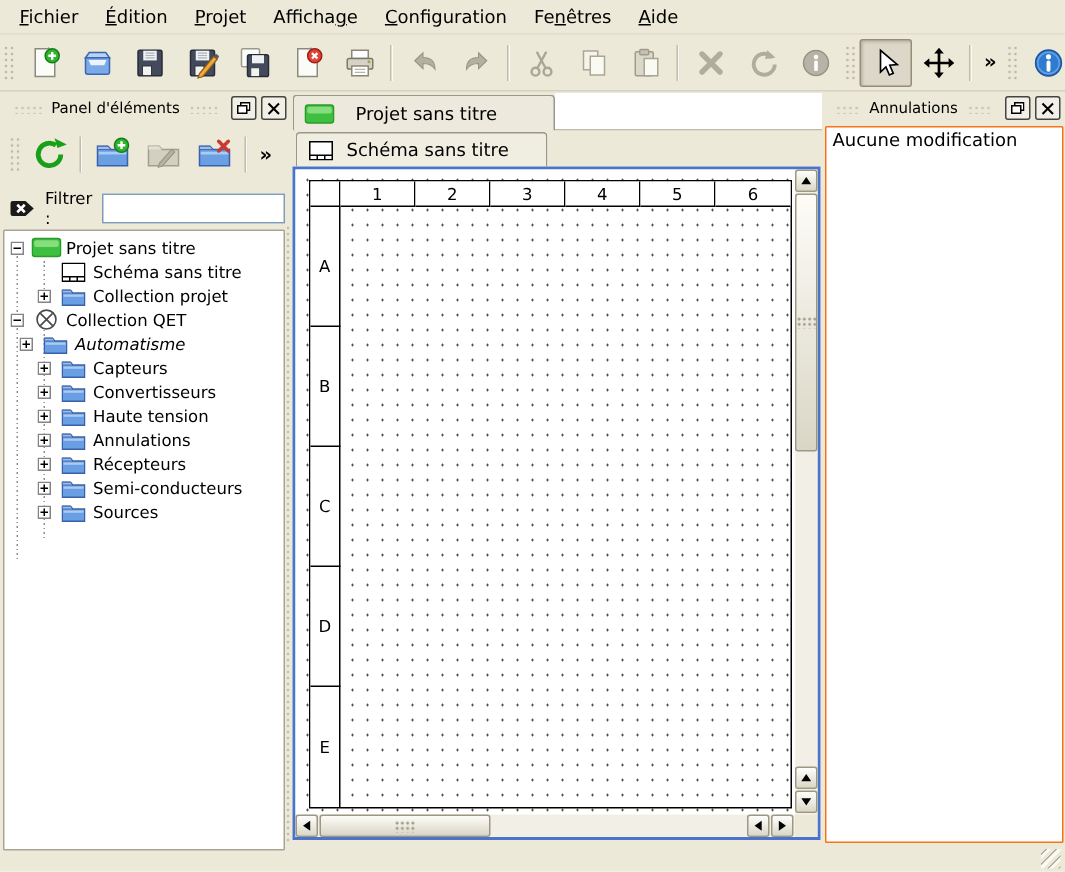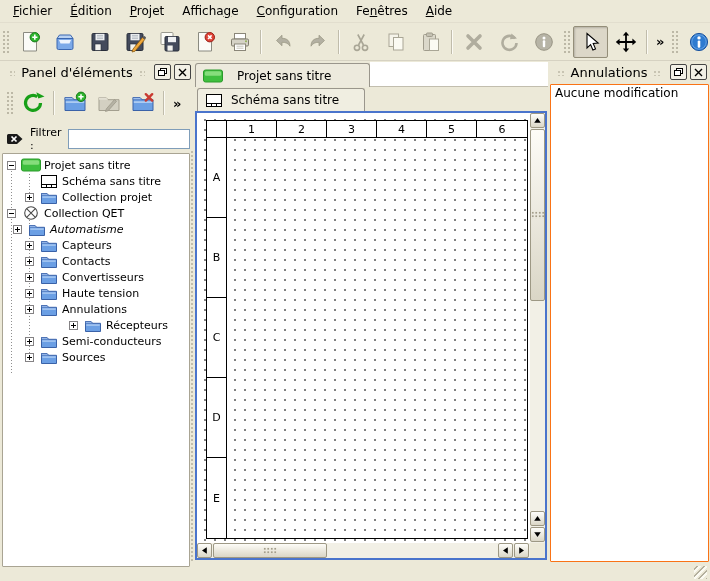--- a/index.html
+++ b/index.html
@@ -20,21 +20,21 @@
          background-image:radial-gradient(circle,#bcb8a6 0.8px,transparent 1.1px);
          background-size:4px 4px;}
   .tbtn{width:33px;height:30px;display:flex;align-items:center;justify-content:center;
         border:1px solid transparent;border-radius:2px;}
   .tbtn.pressed{background:#dcd7c8;border-color:#948e79;box-shadow:inset 1px 1px 2px rgba(0,0,0,.18);}
   .tsep{width:1px;height:24px;background:#c0bcab;border-right:1px solid #fbfaf4;margin:0 3px;}
   .chev{font-weight:bold;font-size:13px;padding:0 5px;}
   .ticon{display:flex;align-items:center;justify-content:center;}
 
   
-  .dock-title{position:absolute;display:flex;align-items:center;font-size:13px;height:16px;}
+  .dock-title{position:absolute;display:flex;align-items:center;font-size:10px;height:16px;}
   .dock-grip{flex:1;height:7px;margin:0 6px;
              background-image:radial-gradient(circle,#c8c4b2 0.8px,transparent 1.1px);
              background-size:4px 4px;background-position:0 1px;}
   .dock-btn{width:15px;height:14px;border:1px solid #444;border-radius:2px;background:#f2f0e6;
             display:flex;align-items:center;justify-content:center;margin-left:3px;}
 
   
   #panel-toolbar{position:absolute;left:2px;top:84px;width:190px;height:38px;display:flex;align-items:center;padding-left:2px;}
   #panel-toolbar .tbtn{width:32px;height:32px;}
   #panel-toolbar .chev{margin-left:auto;margin-right:8px;}
@@ -464,36 +464,20 @@
             <path d="M2 4.5h5M4.5 2v5" stroke="#000"></path>
           </svg>
         </span>
         <span class="ticon-tree">
           <svg width="16" height="13" viewBox="0 0 16 13">
             <path d="M.5 2.5h5.5l1.5 1.8h8v8.2H.5z" fill="#6b9fe4" stroke="#3a62a8"></path>
             <path d="M.5 2.5h5.5l1.5 1.8H.5z" fill="#9fc0ee" stroke="#3a62a8" stroke-width=".6"></path>
             <path d="M1.3 5.4h13.4v1.4H1.3z" fill="#b7d2f4" opacity=".85"></path>
           </svg>
         </span>
-        <span class="tlabel">Contacts</span>
-      </div>
-      <div class="trow" style="padding-left: 22px;">
-        <span class="texp">
-          <svg width="9" height="9" viewBox="0 0 9 9">
-            <rect x=".5" y=".5" width="8" height="8" fill="#fff" stroke="#848284"></rect>
-            <path d="M2 4.5h5M4.5 2v5" stroke="#000"></path>
-          </svg>
-        </span>
-        <span class="ticon-tree">
-          <svg width="16" height="13" viewBox="0 0 16 13">
-            <path d="M.5 2.5h5.5l1.5 1.8h8v8.2H.5z" fill="#6b9fe4" stroke="#3a62a8"></path>
-            <path d="M.5 2.5h5.5l1.5 1.8H.5z" fill="#9fc0ee" stroke="#3a62a8" stroke-width=".6"></path>
-            <path d="M1.3 5.4h13.4v1.4H1.3z" fill="#b7d2f4" opacity=".85"></path>
-          </svg>
-        </span>
         <span class="tlabel">Convertisseurs</span>
       </div>
       <div class="trow" style="padding-left: 22px;">
         <span class="texp">
           <svg width="9" height="9" viewBox="0 0 9 9">
             <rect x=".5" y=".5" width="8" height="8" fill="#fff" stroke="#848284"></rect>
             <path d="M2 4.5h5M4.5 2v5" stroke="#000"></path>
           </svg>
         </span>
         <span class="ticon-tree">
@@ -514,21 +498,21 @@
         </span>
         <span class="ticon-tree">
           <svg width="16" height="13" viewBox="0 0 16 13">
             <path d="M.5 2.5h5.5l1.5 1.8h8v8.2H.5z" fill="#6b9fe4" stroke="#3a62a8"></path>
             <path d="M.5 2.5h5.5l1.5 1.8H.5z" fill="#9fc0ee" stroke="#3a62a8" stroke-width=".6"></path>
             <path d="M1.3 5.4h13.4v1.4H1.3z" fill="#b7d2f4" opacity=".85"></path>
           </svg>
         </span>
         <span class="tlabel">Annulations</span>
       </div>
-      <div class="trow" style="padding-left: 22px; margin-left: 44px;">
+      <div class="trow" style="padding-left: 22px;">
         <span class="texp">
           <svg width="9" height="9" viewBox="0 0 9 9">
             <rect x=".5" y=".5" width="8" height="8" fill="#fff" stroke="#848284"></rect>
             <path d="M2 4.5h5M4.5 2v5" stroke="#000"></path>
           </svg>
         </span>
         <span class="ticon-tree">
           <svg width="16" height="13" viewBox="0 0 16 13">
             <path d="M.5 2.5h5.5l1.5 1.8h8v8.2H.5z" fill="#6b9fe4" stroke="#3a62a8"></path>
             <path d="M.5 2.5h5.5l1.5 1.8H.5z" fill="#9fc0ee" stroke="#3a62a8" stroke-width=".6"></path>

